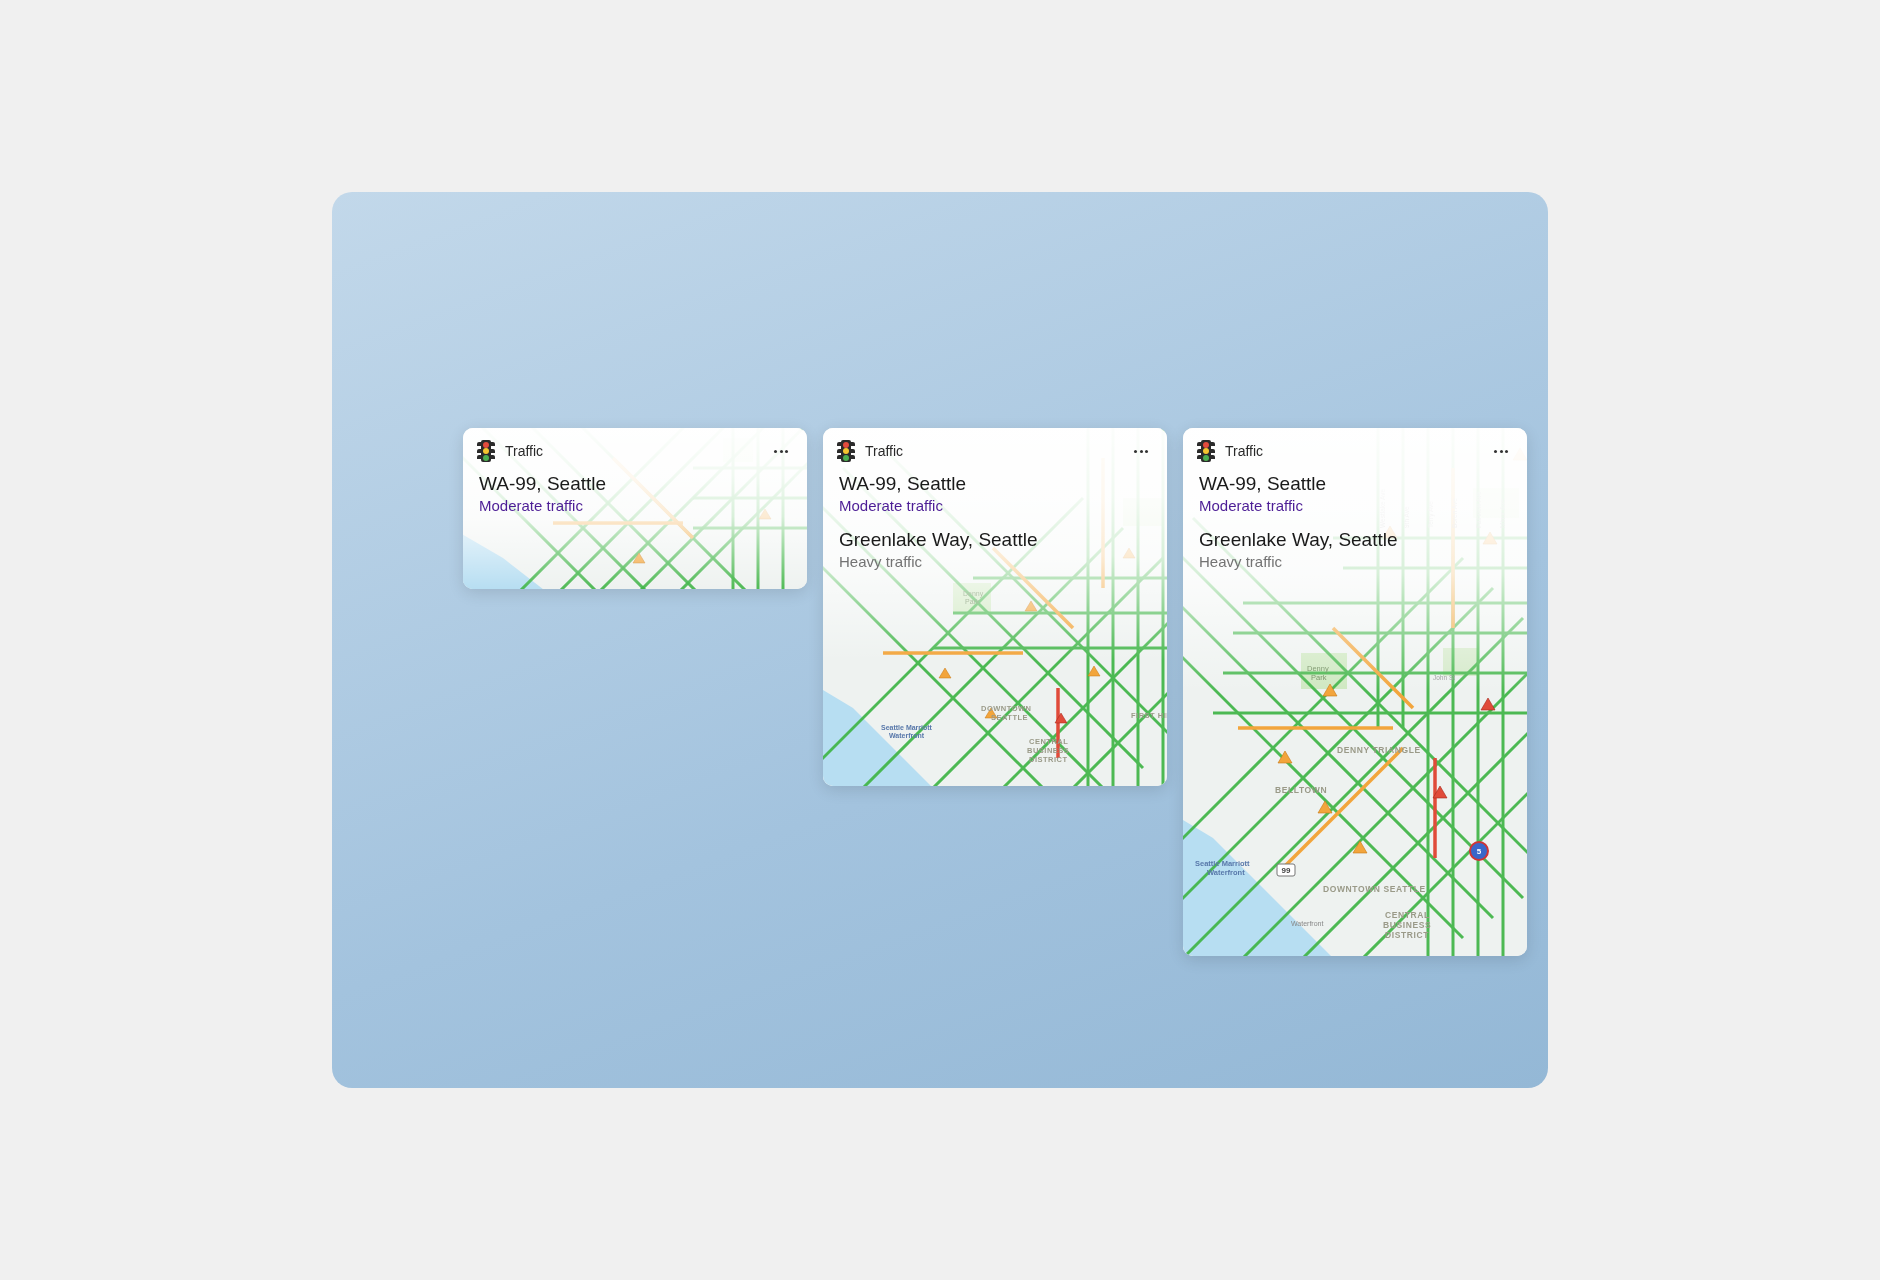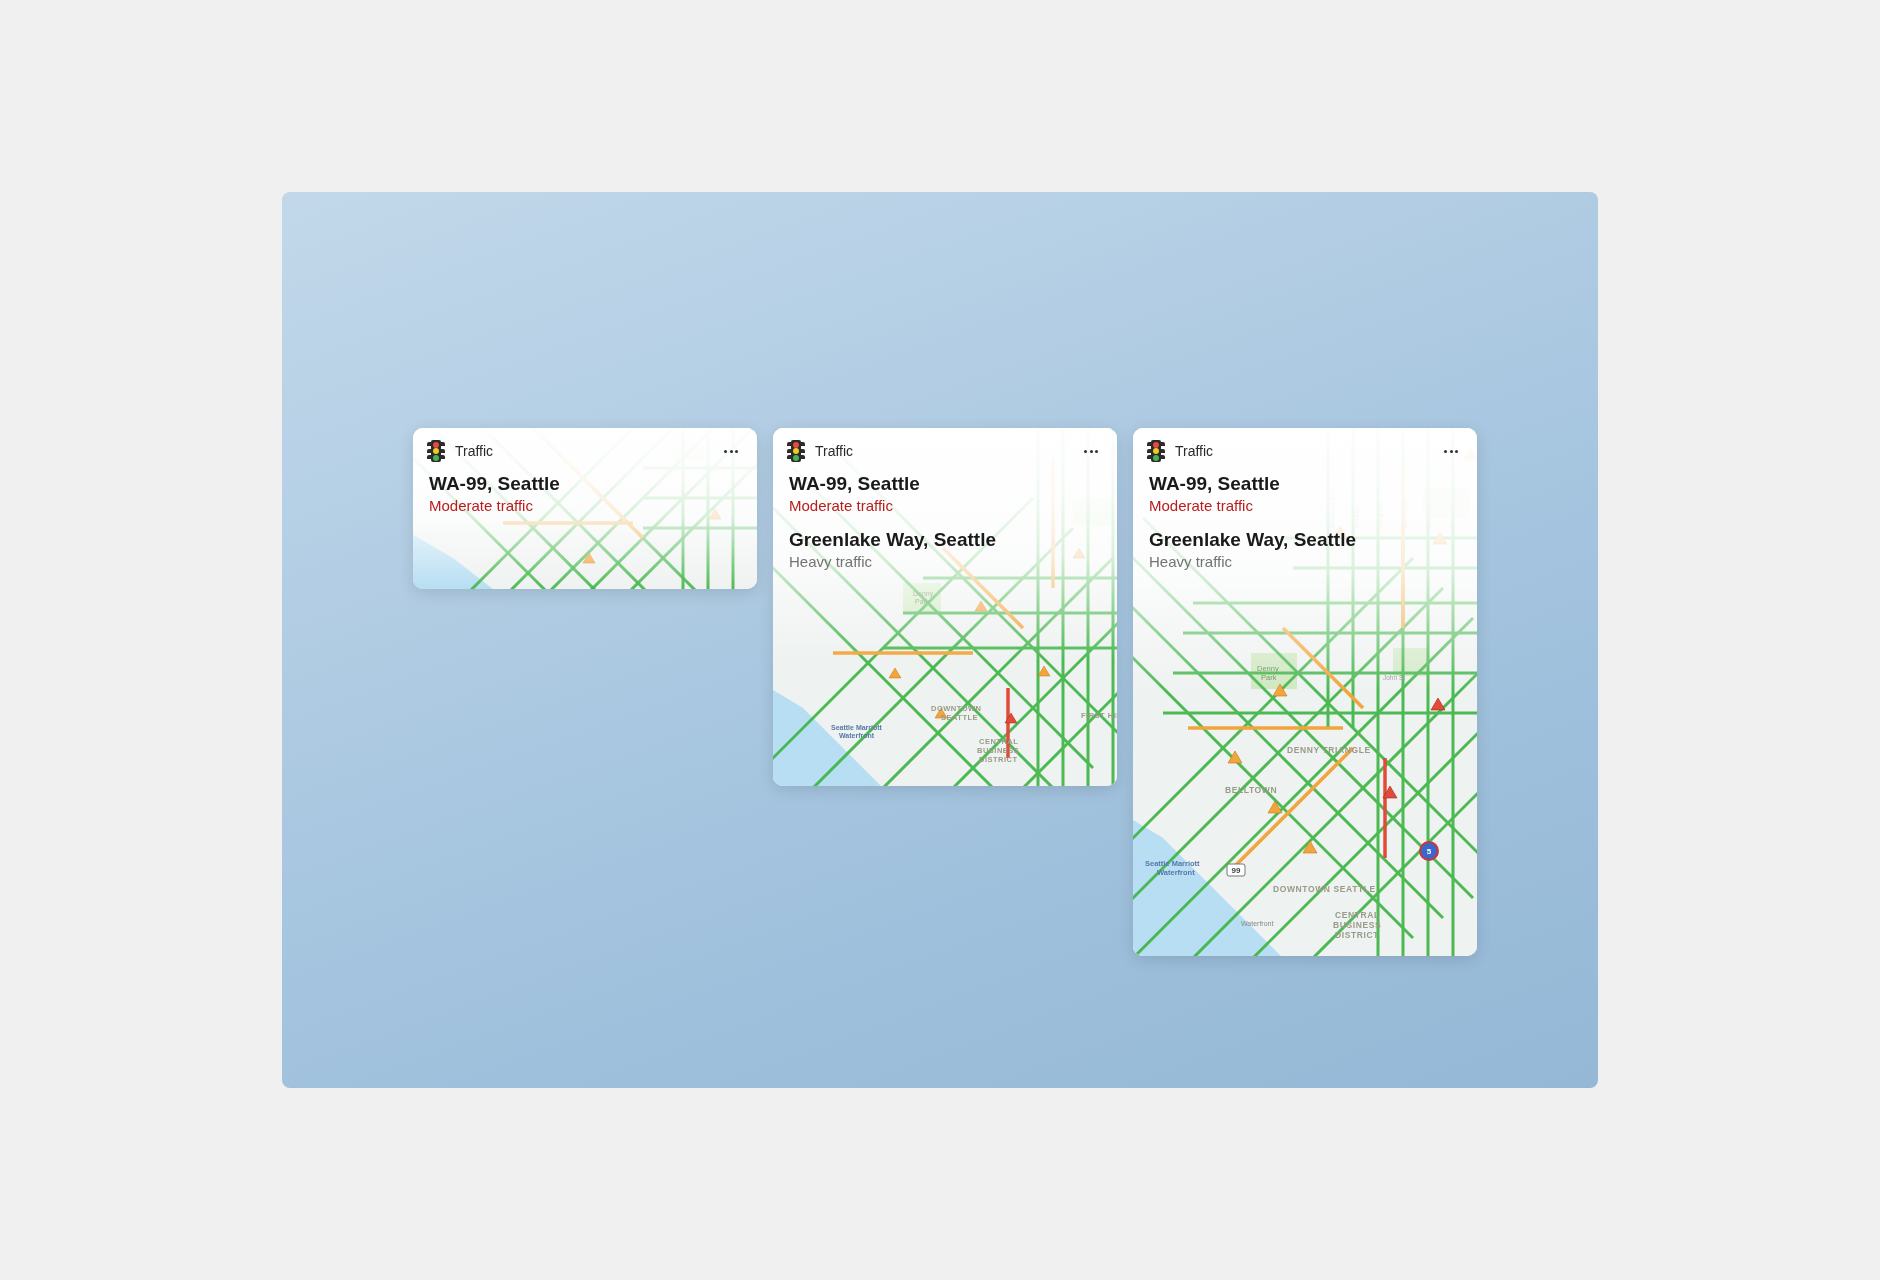--- a/index.html
+++ b/index.html
@@ -10,24 +10,24 @@
     body {
       width: 1880px;
       height: 1280px;
       display: flex;
       align-items: center;
       justify-content: center;
       background: #f0f0f0;
       font-family: "Segoe UI", -apple-system, BlinkMacSystemFont, sans-serif;
     }
     .canvas {
-      width: 1316px;
+      width: 1216px;
       height: 896px;
       background: linear-gradient(160deg, #c2d8ea 0%, #a3c3de 60%, #94b8d6 100%);
-      border-radius: 8px;
+      border-radius: 20px;
       position: relative;
       overflow: hidden;
     }
     .widget {
       position: absolute;
       border-radius: 10px;
       overflow: hidden;
       box-shadow: 0 4px 16px rgba(0,0,0,0.12);
       background: #f5f5f5;
     }
@@ -140,30 +140,30 @@
     .widget-content {
       position: relative;
       z-index: 2;
       padding: 4px 16px 0 16px;
     }
     .route {
       margin-bottom: 14px;
     }
     .route-name {
       font-size: 19px;
-      font-weight: 700;
+      font-weight: 400;
       color: #1a1a1a;
       line-height: 1.25;
     }
     .route-status {
       font-size: 15px;
       font-weight: 400;
       margin-top: 1px;
     }
-    .route-status.moderate { color: #b91c1c; }
+    .route-status.moderate { color: #4c1d95; }
     .route-status.heavy { color: #737373; }
   </style>
 </head>
 <body>
 
 <div class="canvas">
 
   <div class="widget small">
     <div class="map-bg">
       <svg viewBox="0 0 344 161" preserveAspectRatio="xMidYMid slice">

